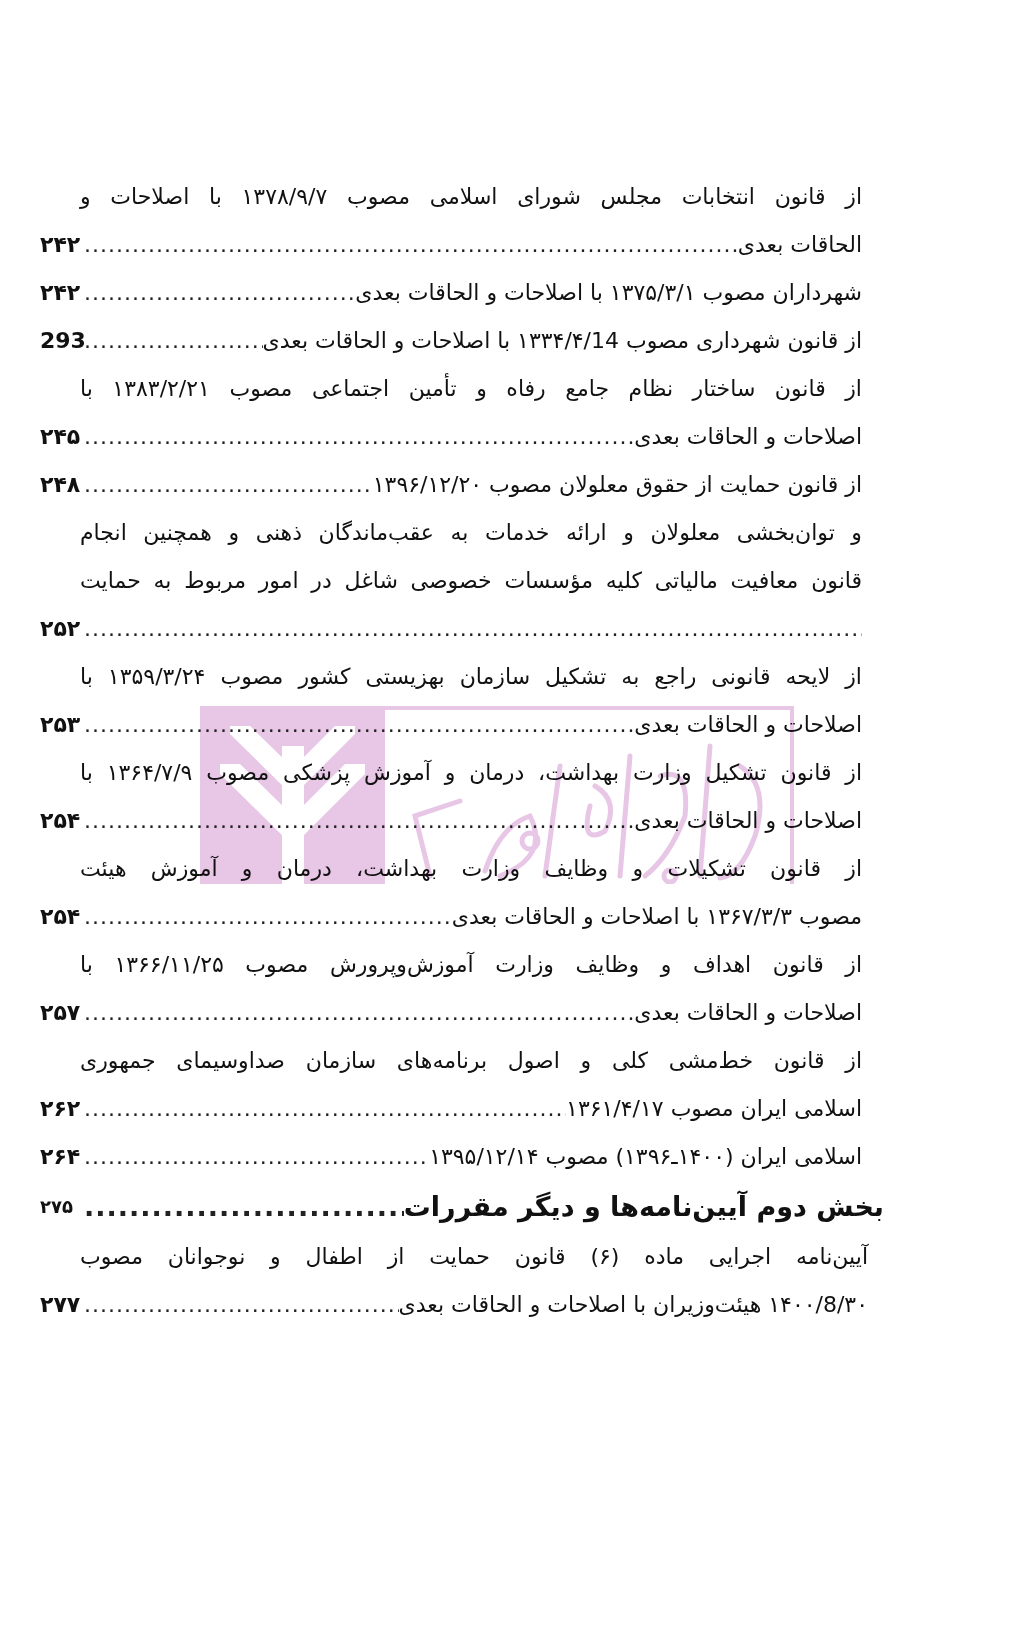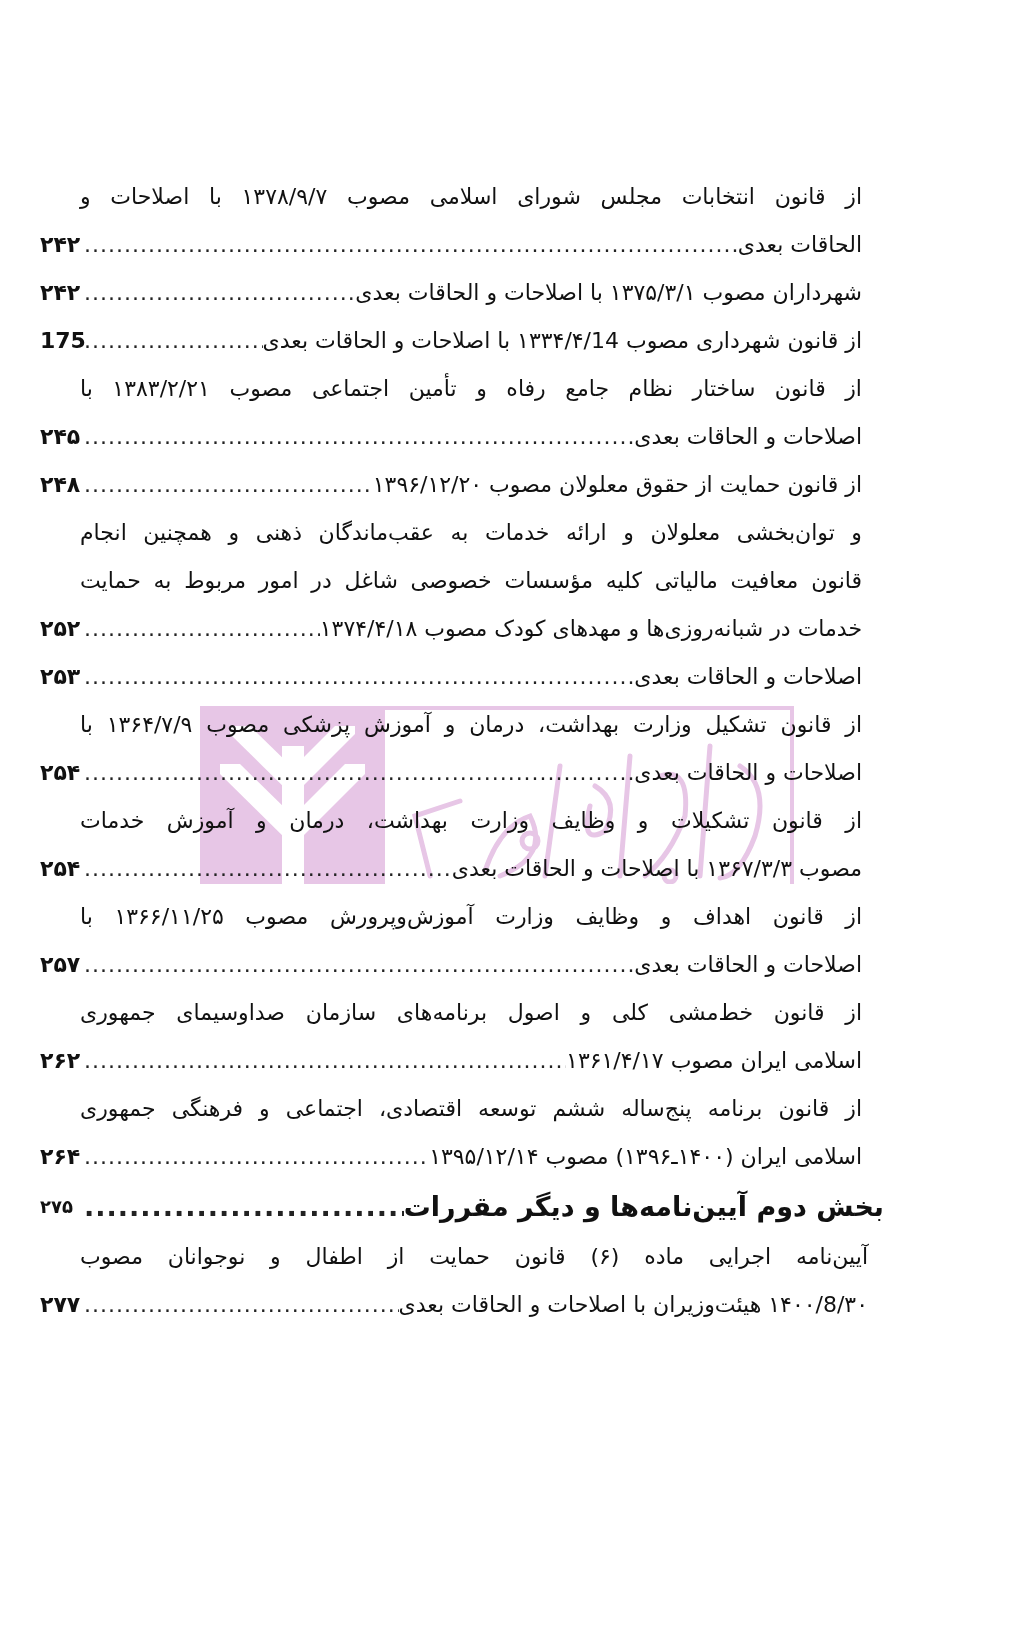--- a/index.html
+++ b/index.html
@@ -144,21 +144,21 @@
 
     <div class="line">
       <span class="txt">شهرداران مصوب ۱۳۷۵/۳/۱ با اصلاحات و الحاقات بعدی</span>
       <span class="dots">......................................................................................................................................................</span>
       <span class="pg">۲۴۲</span>
     </div>
 
     <div class="line">
       <span class="txt">از قانون شهرداری  مصوب ۱۳۳۴/۴/14 با اصلاحات و الحاقات بعدی</span>
       <span class="dots">......................................................................................................................................................</span>
-      <span class="pg">175</span>
+      <span class="pg">293</span>
     </div>
 
     <div class="line justify">
       <span class="txt">از قانون ساختار نظام جامع رفاه و تأمین اجتماعی مصوب ۱۳۸۳/۲/۲۱ با</span>
     </div>
     <div class="line">
       <span class="txt">اصلاحات و الحاقات بعدی</span>
       <span class="dots">......................................................................................................................................................</span>
       <span class="pg">۲۴۵</span>
     </div>
@@ -169,42 +169,44 @@
       <span class="pg">۲۴۸</span>
     </div>
 
     <div class="line justify">
       <span class="txt">و توان‌بخشی معلولان و ارائه خدمات به عقب‌ماندگان ذهنی و همچنین انجام</span>
     </div>
     <div class="line justify">
       <span class="txt">قانون معافیت مالیاتی کلیه مؤسسات خصوصی شاغل در امور مربوط به حمایت</span>
     </div>
     <div class="line">
-      <span class="txt">خدمات در شبانه‌روزی‌ها و مهدهای کودک مصوب ۱۳۷۴/۴/۱۸</span>
       <span class="dots">......................................................................................................................................................</span>
       <span class="pg">۲۵۲</span>
     </div>
 
+    <div class="line justify">
+      <span class="txt">از لایحه قانونی راجع به تشکیل سازمان بهزیستی کشور مصوب ۱۳۵۹/۳/۲۴ با</span>
+    </div>
     <div class="line">
       <span class="txt">اصلاحات و الحاقات بعدی</span>
       <span class="dots">......................................................................................................................................................</span>
       <span class="pg">۲۵۳</span>
     </div>
 
     <div class="line justify">
       <span class="txt">از قانون تشکیل وزارت بهداشت، درمان و آموزش پزشکی مصوب ۱۳۶۴/۷/۹ با</span>
     </div>
     <div class="line">
       <span class="txt">اصلاحات و الحاقات بعدی</span>
       <span class="dots">......................................................................................................................................................</span>
       <span class="pg">۲۵۴</span>
     </div>
 
     <div class="line justify">
-      <span class="txt">از قانون تشکیلات و وظایف وزارت بهداشت، درمان و آموزش خدمات</span>
+      <span class="txt">از قانون تشکیلات و وظایف وزارت بهداشت، درمان و آموزش هیئت</span>
     </div>
     <div class="line">
       <span class="txt">مصوب ۱۳۶۷/۳/۳ با اصلاحات و الحاقات بعدی</span>
       <span class="dots">......................................................................................................................................................</span>
       <span class="pg">۲۵۴</span>
     </div>
 
     <div class="line justify">
       <span class="txt">از قانون اهداف و وظایف وزارت آموزش‌وپرورش مصوب ۱۳۶۶/۱۱/۲۵ با</span>
     </div>
@@ -216,23 +218,20 @@
 
     <div class="line justify">
       <span class="txt">از قانون خط‌مشی کلی و اصول برنامه‌های سازمان صداوسیمای جمهوری</span>
     </div>
     <div class="line">
       <span class="txt">اسلامی ایران مصوب ۱۳۶۱/۴/۱۷</span>
       <span class="dots">......................................................................................................................................................</span>
       <span class="pg">۲۶۲</span>
     </div>
 
-    <div class="line justify">
-      <span class="txt">از قانون برنامه پنج‌ساله ششم توسعه اقتصادی، اجتماعی و فرهنگی جمهوری</span>
-    </div>
     <div class="line">
       <span class="txt">اسلامی ایران (۱۴۰۰ـ۱۳۹۶) مصوب ۱۳۹۵/۱۲/۱۴</span>
       <span class="dots">......................................................................................................................................................</span>
       <span class="pg">۲۶۴</span>
     </div>
 
     <div class="line section-line">
       <span class="txt">بخش دوم آیین‌نامه‌ها و دیگر مقررات</span>
       <span class="dots">......................................................................................................................................................</span>
       <span class="pg">۲۷۵</span>

